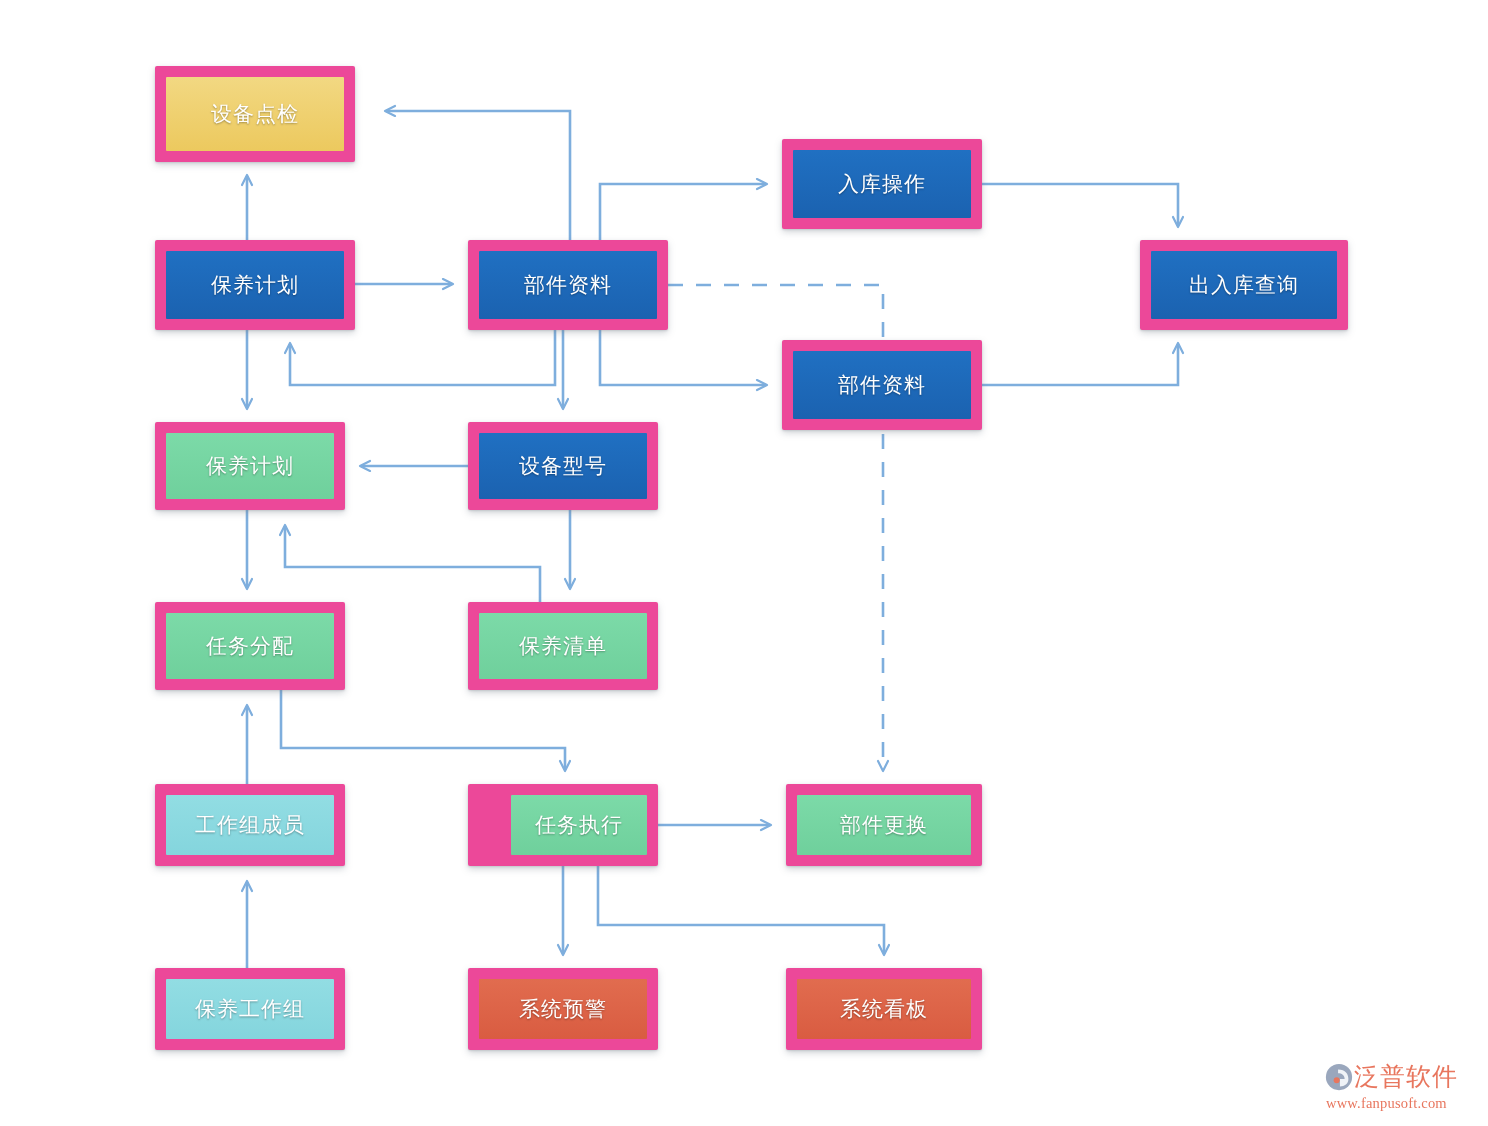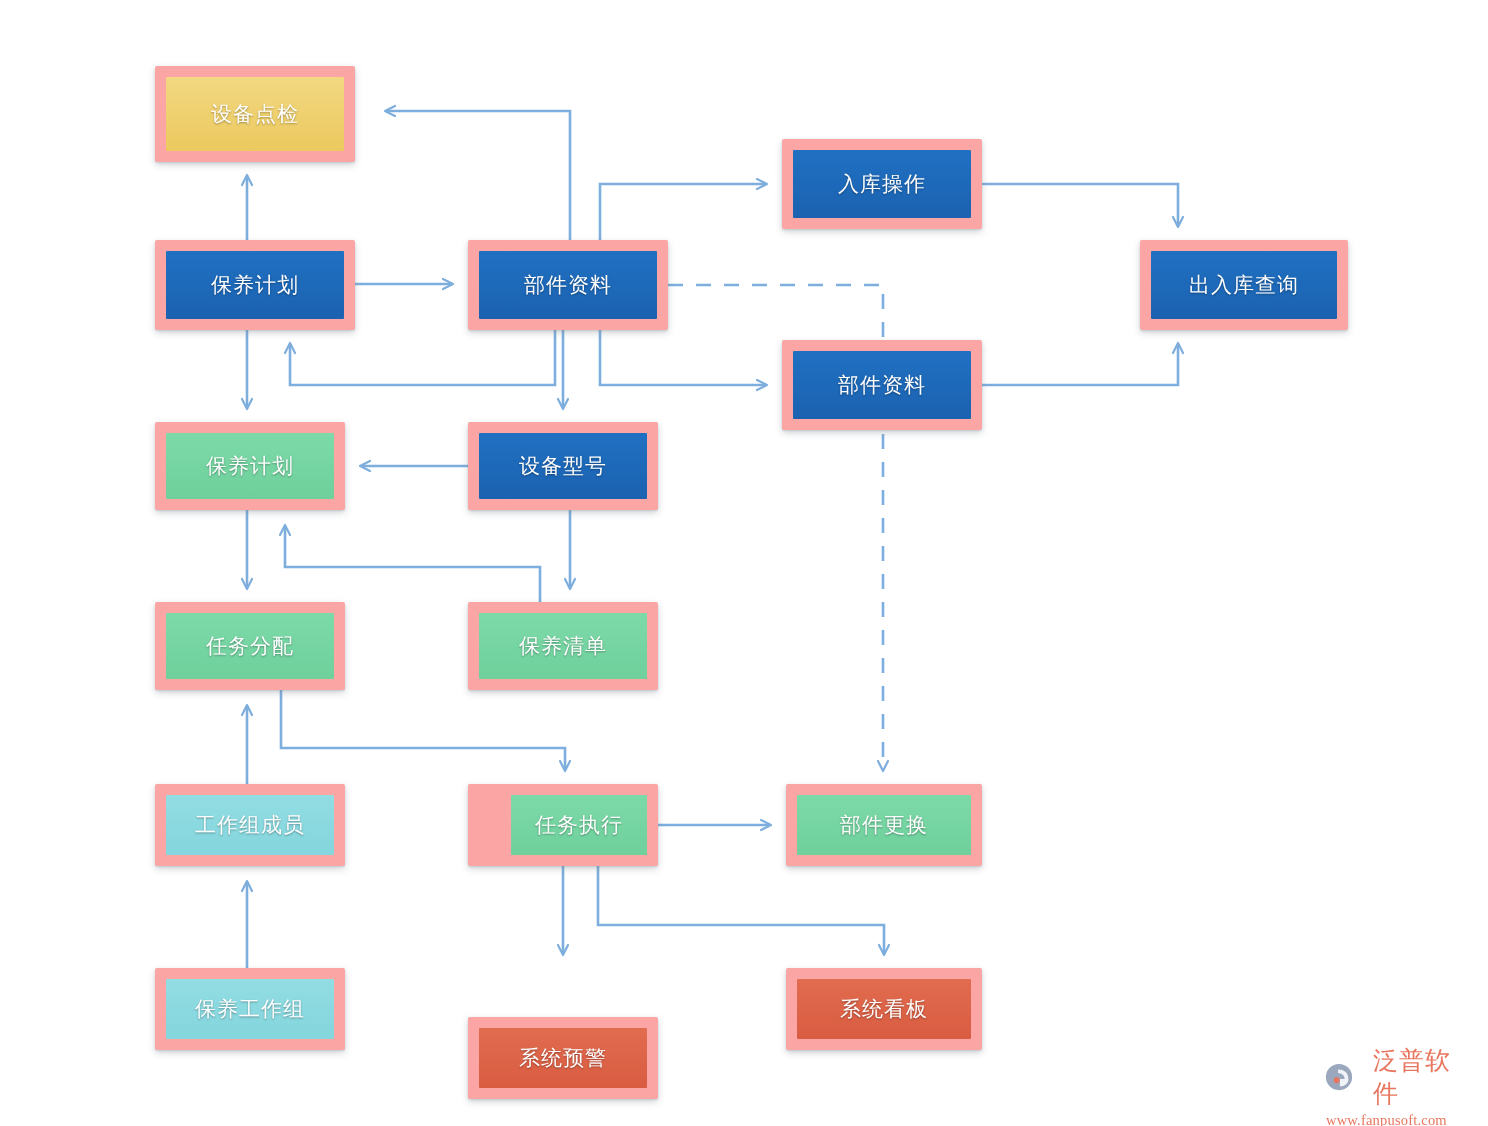--- a/index.html
+++ b/index.html
@@ -5,21 +5,21 @@
   html,body{margin:0;padding:0;background:#ffffff;}
   body{
     font-family:"Liberation Sans","DejaVu Sans",sans-serif;
     width:1488px;height:1126px;overflow:hidden;position:relative;
   }
   #canvas{position:absolute;left:0;top:0;width:1488px;height:1126px;}
   svg#wires{position:absolute;left:0;top:0;width:1488px;height:1126px;}
 
   .node{
     position:absolute;
-    background:#fca5a5;
+    background:#ec4899;
     padding:11px;
     border-radius:2px;
     box-shadow:0 3px 7px rgba(120,130,140,.34), 0 1px 2px rgba(120,130,140,.25);
     box-sizing:border-box;
     z-index:5;
   }
   .node .inner{
     width:100%;height:100%;
     display:flex;align-items:center;justify-content:center;
     font-size:21px;
@@ -33,21 +33,21 @@
   .c-yellow .inner{background:linear-gradient(180deg,#f2d882 0%,#ecc95e 100%);}
   .c-green  .inner{background:linear-gradient(180deg,#7cdaa8 0%,#6fd09c 100%);}
   .c-cyan   .inner{background:linear-gradient(180deg,#92dde3 0%,#84d5dd 100%);}
   .c-red    .inner{background:linear-gradient(180deg,#e16c4f 0%,#d95c41 100%);}
 
   #logo{
     position:absolute;right:14px;bottom:8px;
     width:150px;height:64px;z-index:10;
     display:flex;flex-direction:column;align-items:flex-start;justify-content:center;
   }
-  #logo .row1{display:flex;align-items:center;gap:19px;}
+  #logo .row1{display:flex;align-items:center;gap:0;}
   #logo .mark{width:30px;height:30px;flex:0 0 30px;}
   #logo .brand{
     font-size:25px;color:#e8765e;letter-spacing:1px;
     font-family:"DejaVu Sans","Liberation Sans",sans-serif;
   }
   #logo .url{
     margin-top:2px;font-size:14.5px;color:#e8765e;letter-spacing:.2px;
     font-family:"Liberation Serif","DejaVu Serif",serif;
     padding-left:2px;
   }
@@ -158,21 +158,21 @@
   </div>
 
   <div class="node c-green" style="left:786px;top:784px;width:196px;height:82px;">
     <div class="inner">部件更换</div>
   </div>
 
   <div class="node c-cyan" style="left:155px;top:968px;width:190px;height:82px;">
     <div class="inner">保养工作组</div>
   </div>
 
-  <div class="node c-red" style="left:468px;top:1017px;width:190px;height:82px;">
+  <div class="node c-red" style="left:468px;top:968px;width:190px;height:82px;">
     <div class="inner">系统预警</div>
   </div>
 
   <div class="node c-red" style="left:786px;top:968px;width:196px;height:82px;">
     <div class="inner">系统看板</div>
   </div>
 
   <div id="logo">
     <div class="row1">
       <span class="mark">

